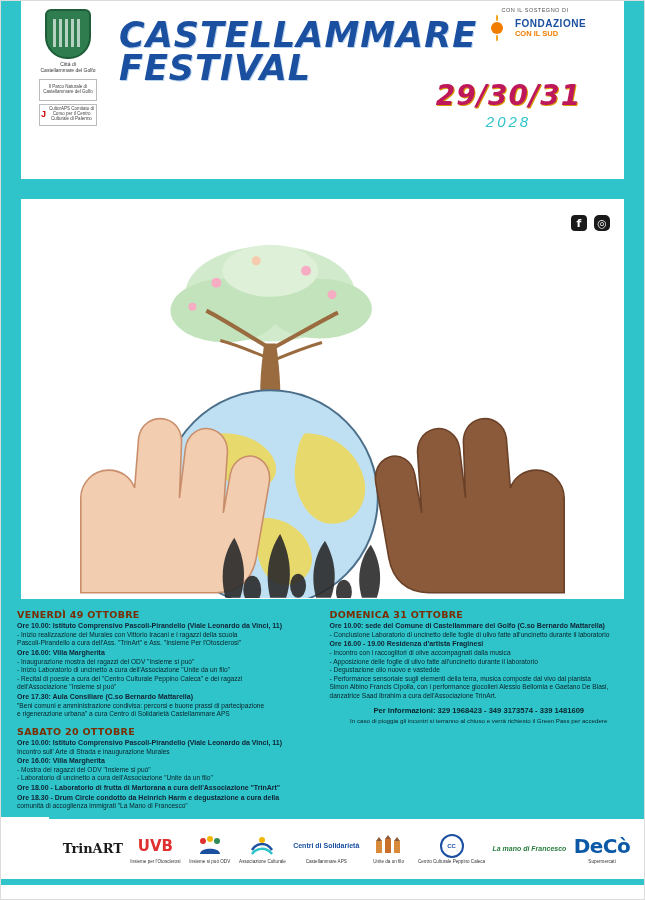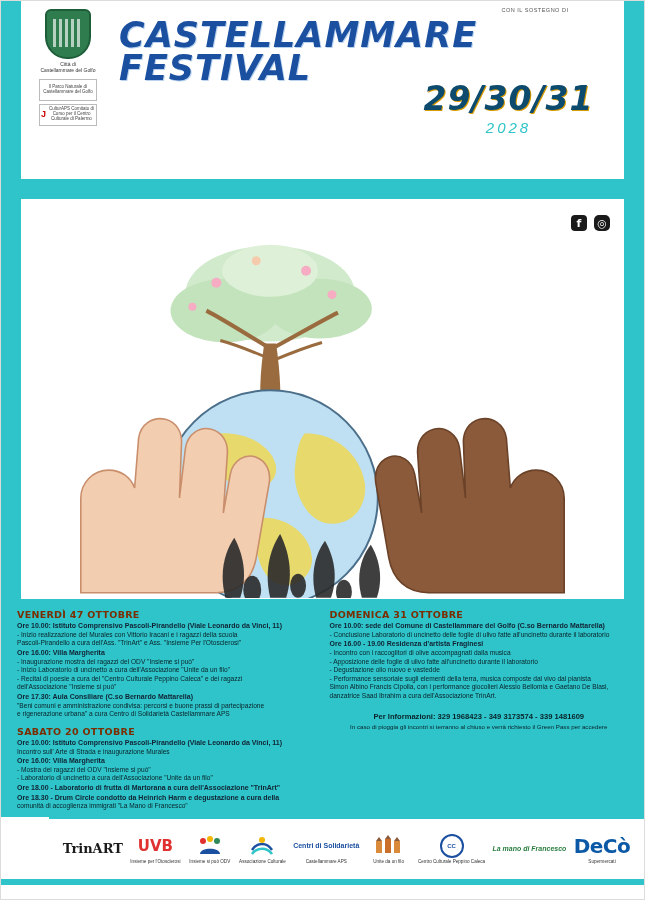--- a/index.html
+++ b/index.html
@@ -93,24 +93,24 @@
   .t3 { font-size: 35px; }
 
   .dates-block {
     position: absolute;
     right: 38px; top: 78px;
     width: 195px;
     text-align: center;
   }
   .dates-main {
     font-family: "DejaVu Sans", sans-serif;
-    font-size: 33px;
+    font-size: 28px;
     font-style: italic;
     font-weight: bold;
-    color: #0c4a6e;
+    color: #be185d;
     letter-spacing: 1px;
     text-shadow: 1px 1px 0 #d89b00;
   }
   .dates-month {
     font-family: "DejaVu Sans", sans-serif;
     font-size: 20px;
     font-weight: bold;
     letter-spacing: 4px;
     color: #1b4fa0;
     margin-top: 2px;
@@ -224,21 +224,21 @@
     color: #123;
     line-height: 1.25;
   }
   .ev-line {
     font-size: 6.6px;
     line-height: 1.3;
     color: #0a2229;
   }
   .spacer { height: 6px; }
   .info {
-    margin-top: 12px;
+    margin-top: 6px;
     font-size: 7.6px;
     font-weight: bold;
     color: #0a2229;
     text-align: center;
   }
   .info-sub {
     font-size: 6.2px;
     text-align: center;
     color: #0a2229;
     margin-top: 2px;
@@ -307,20 +307,29 @@
       </div>
     </div>
 
     <div class="title-block">
       <div class="title-line t1">CASTELLAMMARE</div>
       <div class="title-line t3">FESTIVAL</div>
     </div>
 
     <div class="sponsor-block">
       <div class="sponsor-label">CON IL SOSTEGNO DI</div>
+      <div class="sponsor-logo">
+        <div class="sun">
+            <div class="sun-ray"></div>
+          </div>
+        <div class="sponsor-name">
+          <div class="s1">FONDAZIONE</div>
+          <div class="s2">CON IL SUD</div>
+        </div>
+      </div>
     </div>
 
     <div class="dates-block">
       <div class="dates-main">29/30/31</div>
       <div class="dates-year">2028</div>
     </div>
   </div>
 
   <div class="teal-band"></div>
 
@@ -382,21 +391,21 @@
         <ellipse cx="324" cy="394" rx="8" ry="12"></ellipse>
       </g>
     </svg>
   </div>
 
   <div class="program">
     <div class="prog-inner">
       <div class="col">
 
         <div>
-          <div class="day-title">VENERDÌ 47 OTTOBRE</div>
+          <div class="day-title">VENERDÌ 49 OTTOBRE</div>
           <div class="ev">
             <div class="ev-time">Ore 10.00: Istituto Comprensivo Pascoli-Pirandello (Viale Leonardo da Vinci, 11)</div>
             <div class="ev-line">- Inizio realizzazione del Murales con Vittorio Iracani e i ragazzi della scuola</div>
             <div class="ev-line">Pascoli-Pirandello a cura dell'Ass. "TrinArt" e Ass. "Insieme Per l'Otosclerosi"</div>
           </div>
           <div class="ev">
             <div class="ev-time">Ore 16.00: Villa Margherita</div>
             <div class="ev-line">- Inaugurazione mostra dei ragazzi del ODV "Insieme si può"</div>
             <div class="ev-line">- Inizio Laboratorio di uncinetto a cura dell'Associazione "Unite da un filo"</div>
             <div class="ev-line">- Recital di poesie a cura del "Centro Culturale Peppino Caleca" e dei ragazzi</div>

